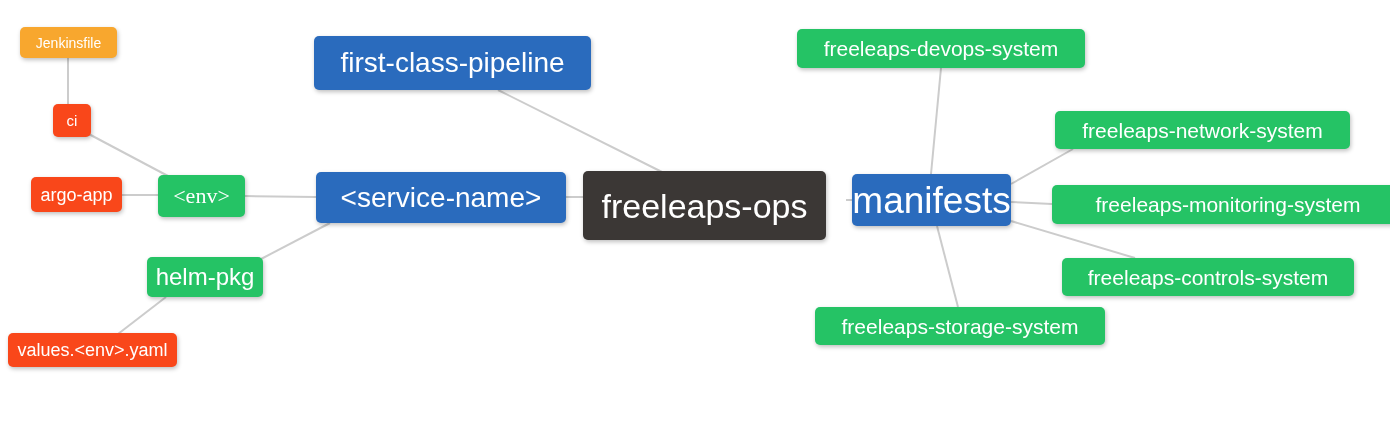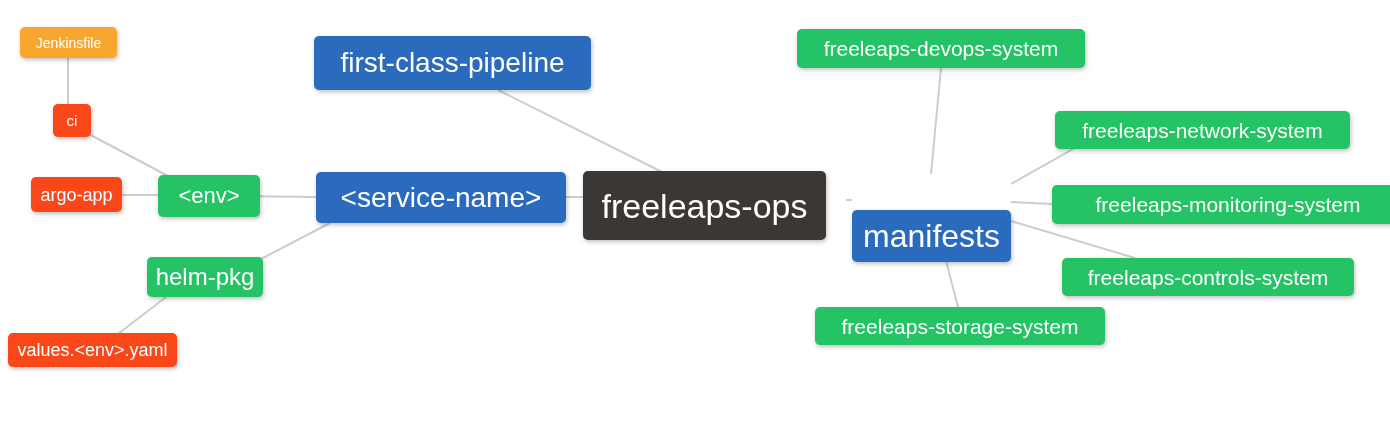--- a/index.html
+++ b/index.html
@@ -27,27 +27,27 @@
   .c-blue  {background:#2a6bbd;}
   .c-green {background:#25c365;}
   .c-orange{background:#f8a72e;}
   .c-red   {background:#f9471a;}
   .c-dark  {background:#3b3735;}
 
   
   .n-jenkinsfile {left:20px;  top:27px;  width:97px;  height:31px; font-size:14px;}
   .n-ci          {left:53px;  top:104px; width:38px;  height:33px; font-size:15px;}
   .n-argo-app    {left:31px;  top:177px; width:91px;  height:35px; font-size:18px;}
-  .n-env         {left:158px; top:175px; width:102px;  height:42px; font-size:22px;}
+  .n-env         {left:158px; top:175px; width:87px;  height:42px; font-size:22px;font-family:Liberation Serif, serif;}
   .n-helm-pkg    {left:147px; top:257px; width:116px; height:40px; font-size:24px;}
   .n-values      {left:8px;   top:333px; width:169px; height:34px; font-size:18px;}
   .n-fcp         {left:314px; top:36px;  width:277px; height:54px; font-size:28px;}
   .n-service     {left:316px; top:172px; width:250px; height:51px; font-size:28px;}
   .n-root        {left:583px; top:171px; width:243px; height:69px; font-size:34px;}
-  .n-manifests   {left:852px; top:174px; width:159px; height:52px; font-size:32px;margin-top:36px;}
+  .n-manifests   {left:852px; top:174px; width:159px; height:52px; font-size:37px;}
   .n-devops      {left:797px; top:29px;  width:288px; height:39px; font-size:21px;}
   .n-network     {left:1055px;top:111px; width:295px; height:38px; font-size:21px;}
   .n-monitoring  {left:1052px;top:185px; width:352px; height:39px; font-size:21px;}
   .n-controls    {left:1062px;top:258px; width:292px; height:38px; font-size:21px;}
   .n-storage     {left:815px; top:307px; width:290px; height:38px; font-size:21px;}
 </style>
 </head>
 <body>
 
 <div id="canvas">

